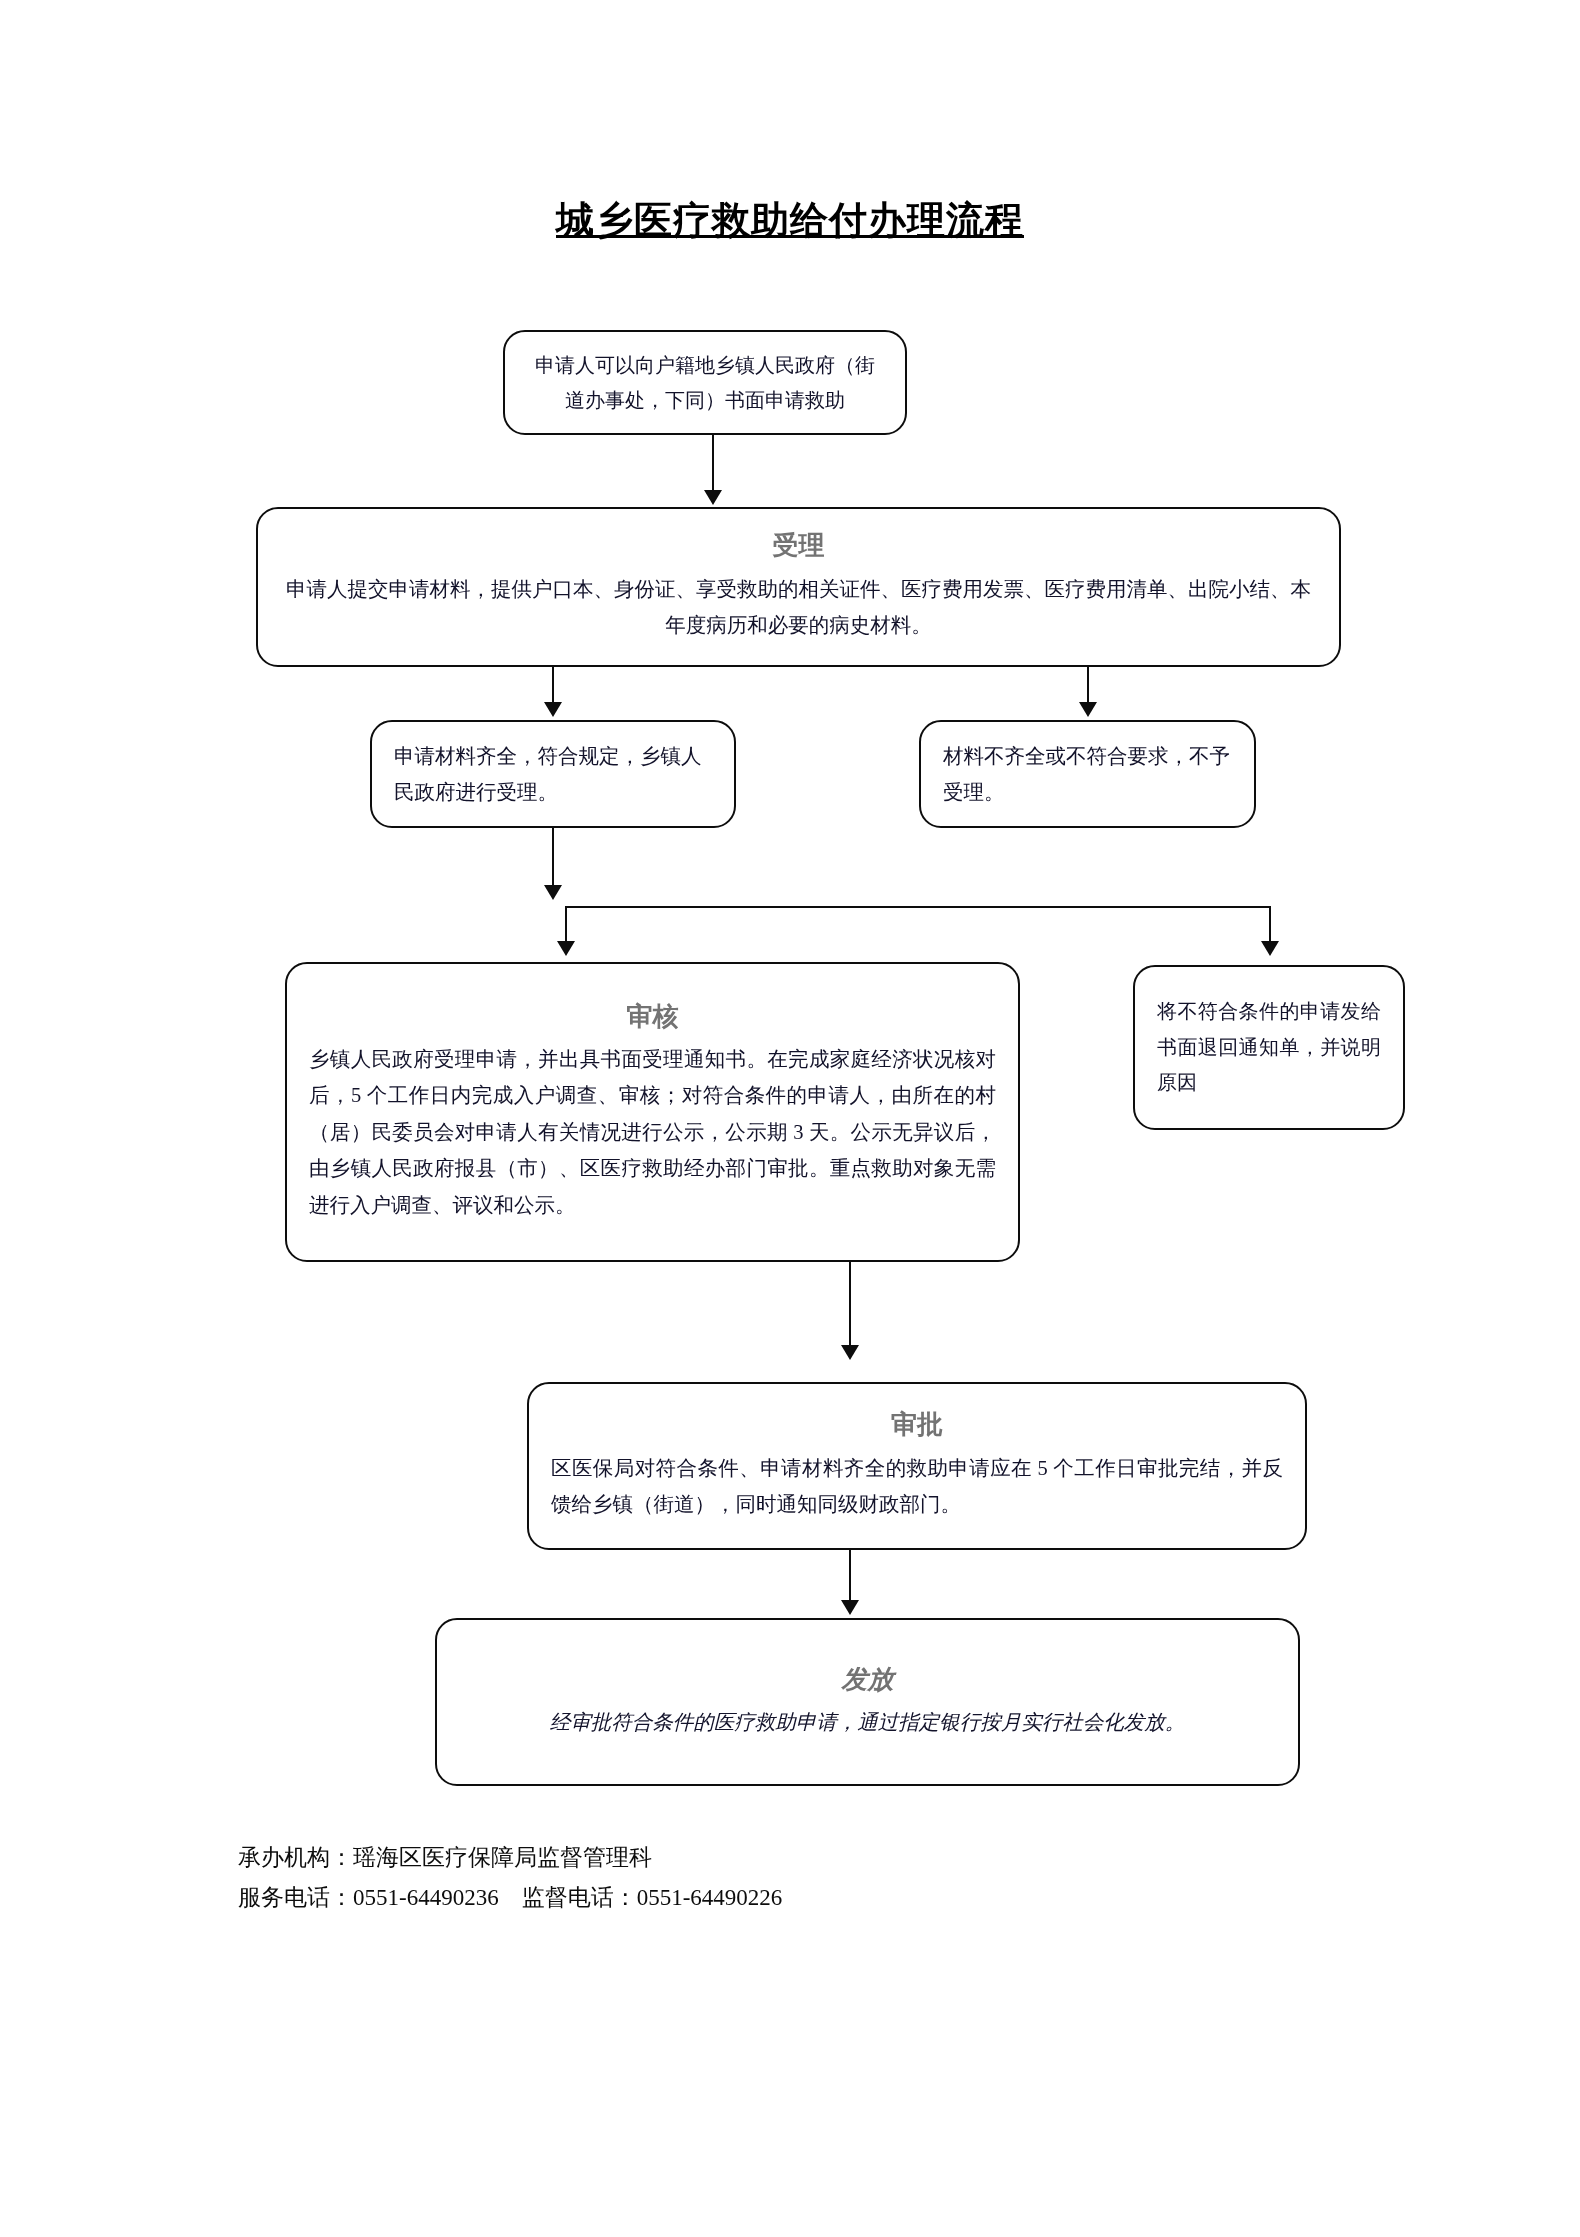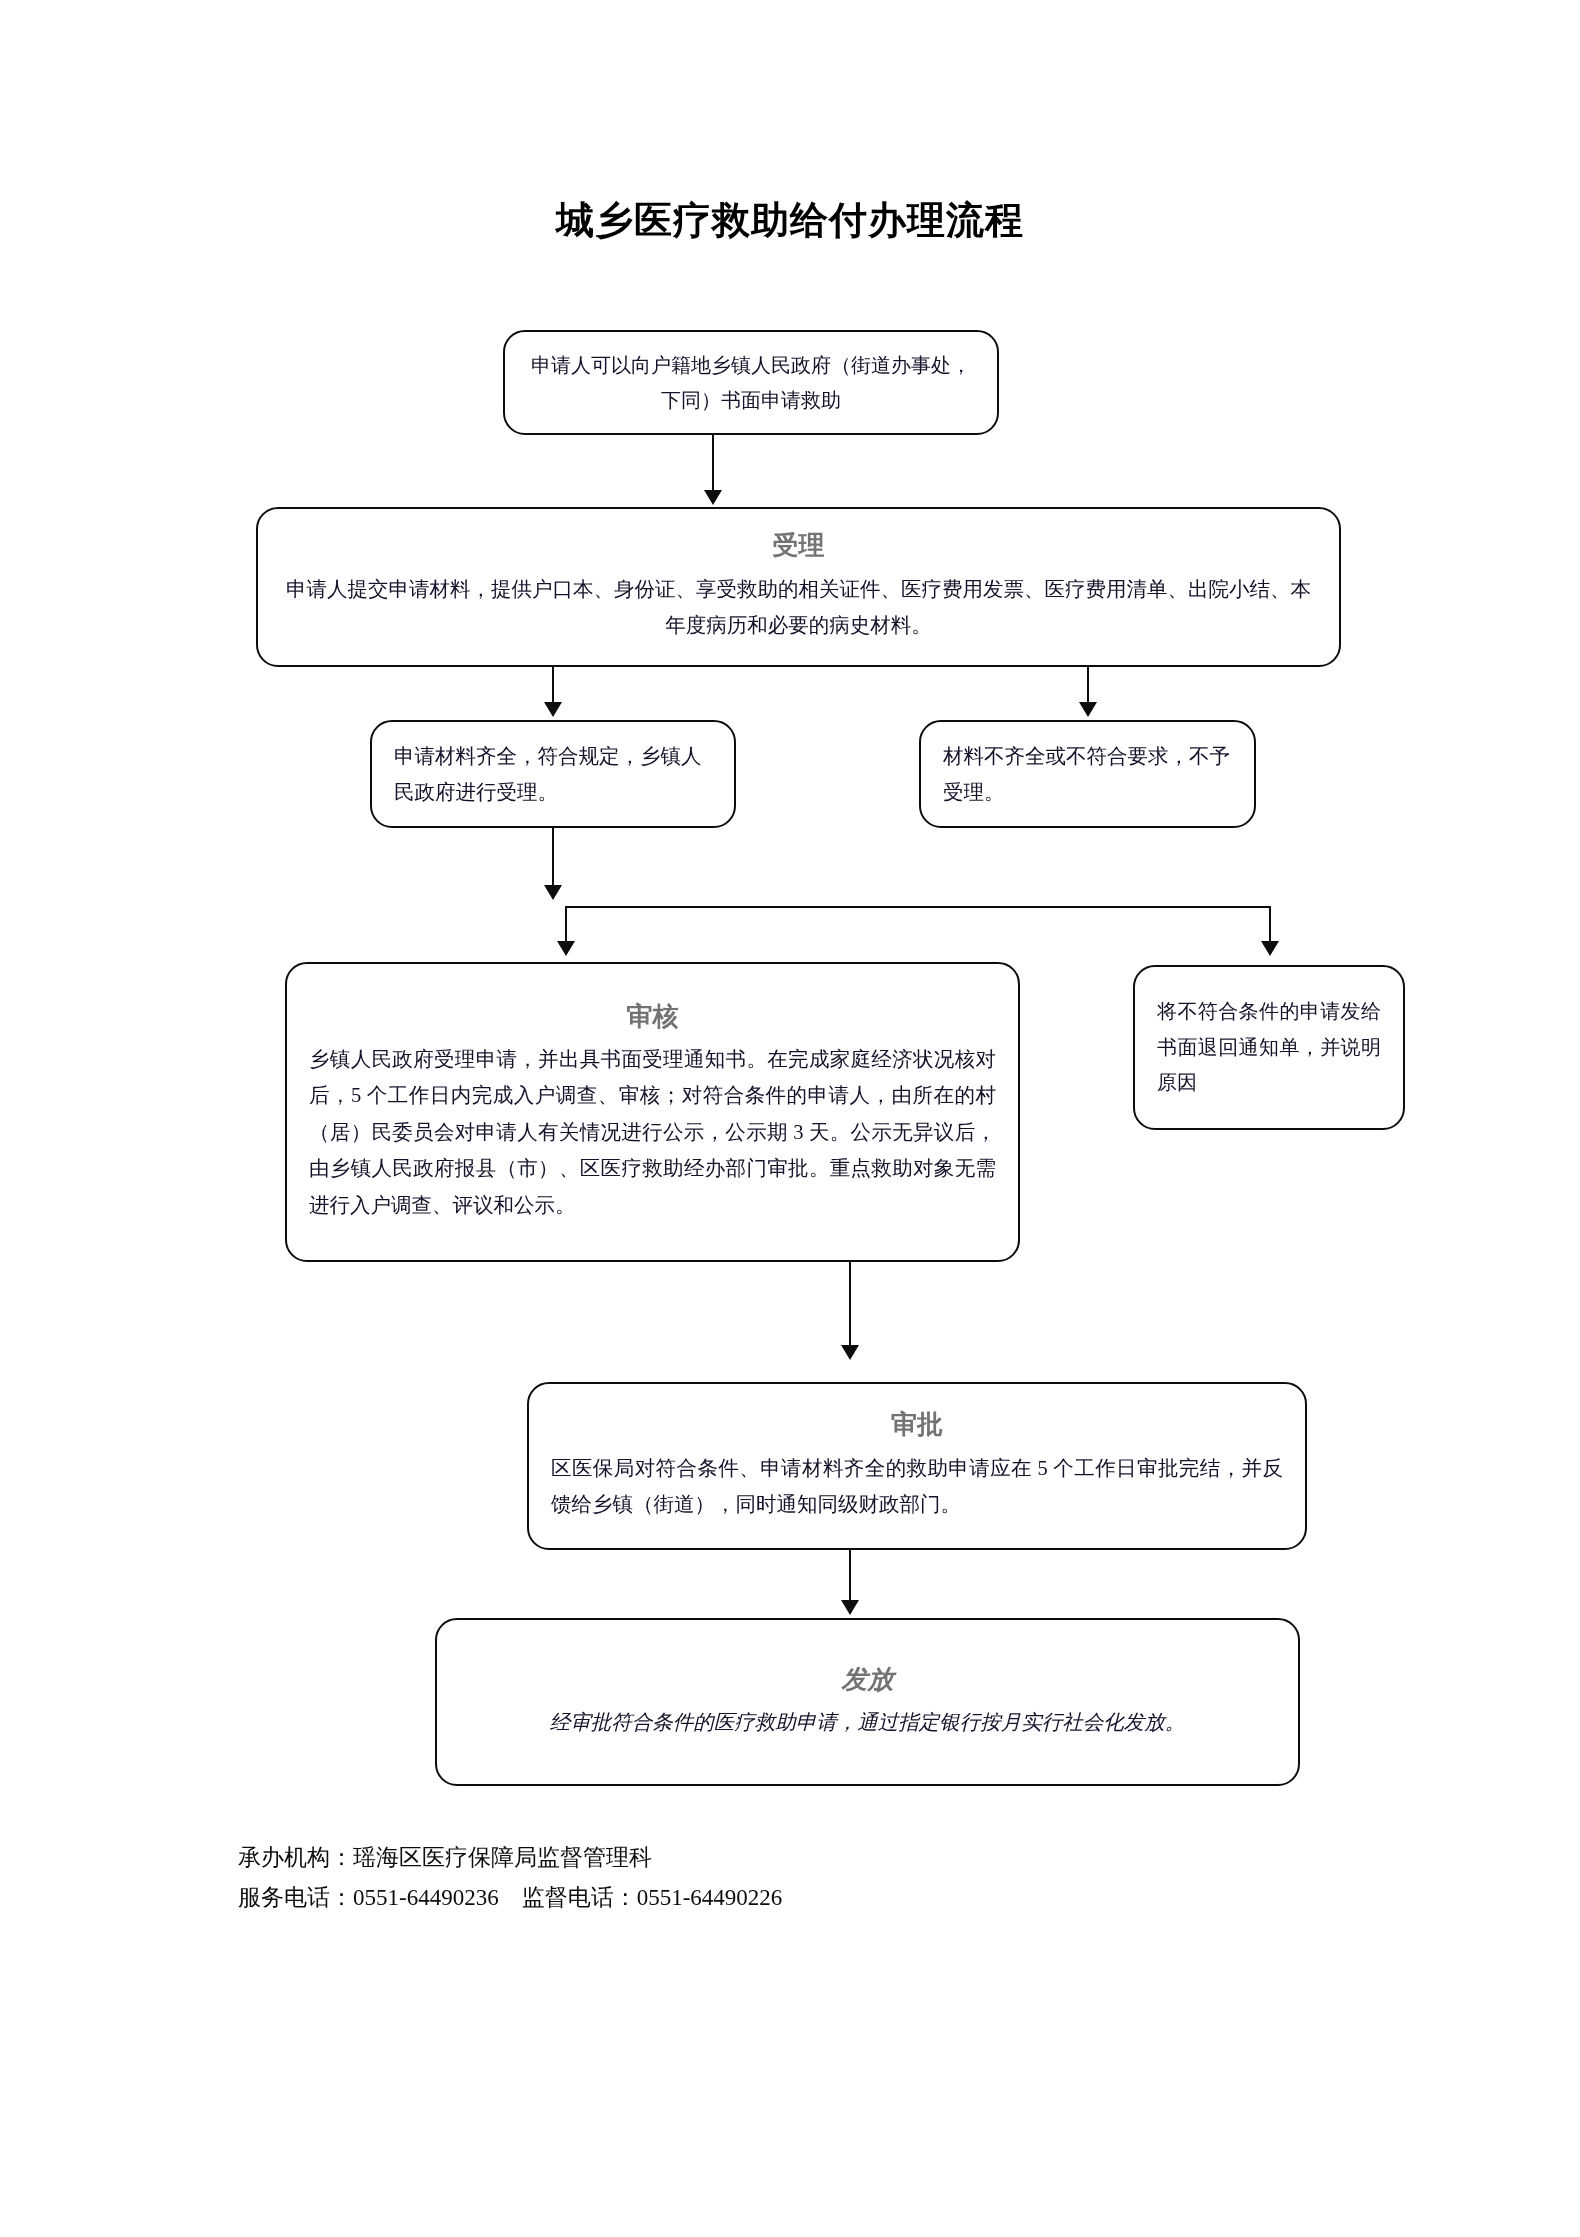--- a/index.html
+++ b/index.html
@@ -24,20 +24,21 @@
     position: absolute;
     left: 0;
     top: 195px;
     width: 1580px;
     text-align: center;
     font-family: "Liberation Serif", "DejaVu Serif", serif;
     font-size: 38px;
     font-weight: bold;
     letter-spacing: 1px;
     color: #000000;
+    text-decoration: underline;
   }
 
   
   .node {
     position: absolute;
     box-sizing: border-box;
     border: 2px solid #0d0d0d;
     border-radius: 22px;
     background: #ffffff;
     display: flex;
@@ -55,21 +56,21 @@
   }
   .node .n-body {
     font-size: 20.5px;
     line-height: 1.78;
     color: #12122a;
     text-align: justify;
     text-justify: inter-ideograph;
   }
 
   
-  #node-apply      { left: 503px;  top: 330px;  width: 496px;  height: 105px; }
+  #node-apply      { left: 503px;  top: 330px;  width: 404px;  height: 105px; }
   #node-apply .n-body { text-align: center; font-size: 20px; line-height: 1.75; }
 
   #node-accept     { left: 256px;  top: 507px;  width: 1085px; height: 160px; }
   #node-accept .n-body { text-align: center; }
 
   #node-ok         { left: 370px;  top: 720px;  width: 366px;  height: 108px; }
   #node-ok .n-body { text-align: left; }
 
   #node-reject     { left: 919px;  top: 720px;  width: 337px;  height: 108px; }
   #node-reject .n-body { text-align: left; }

